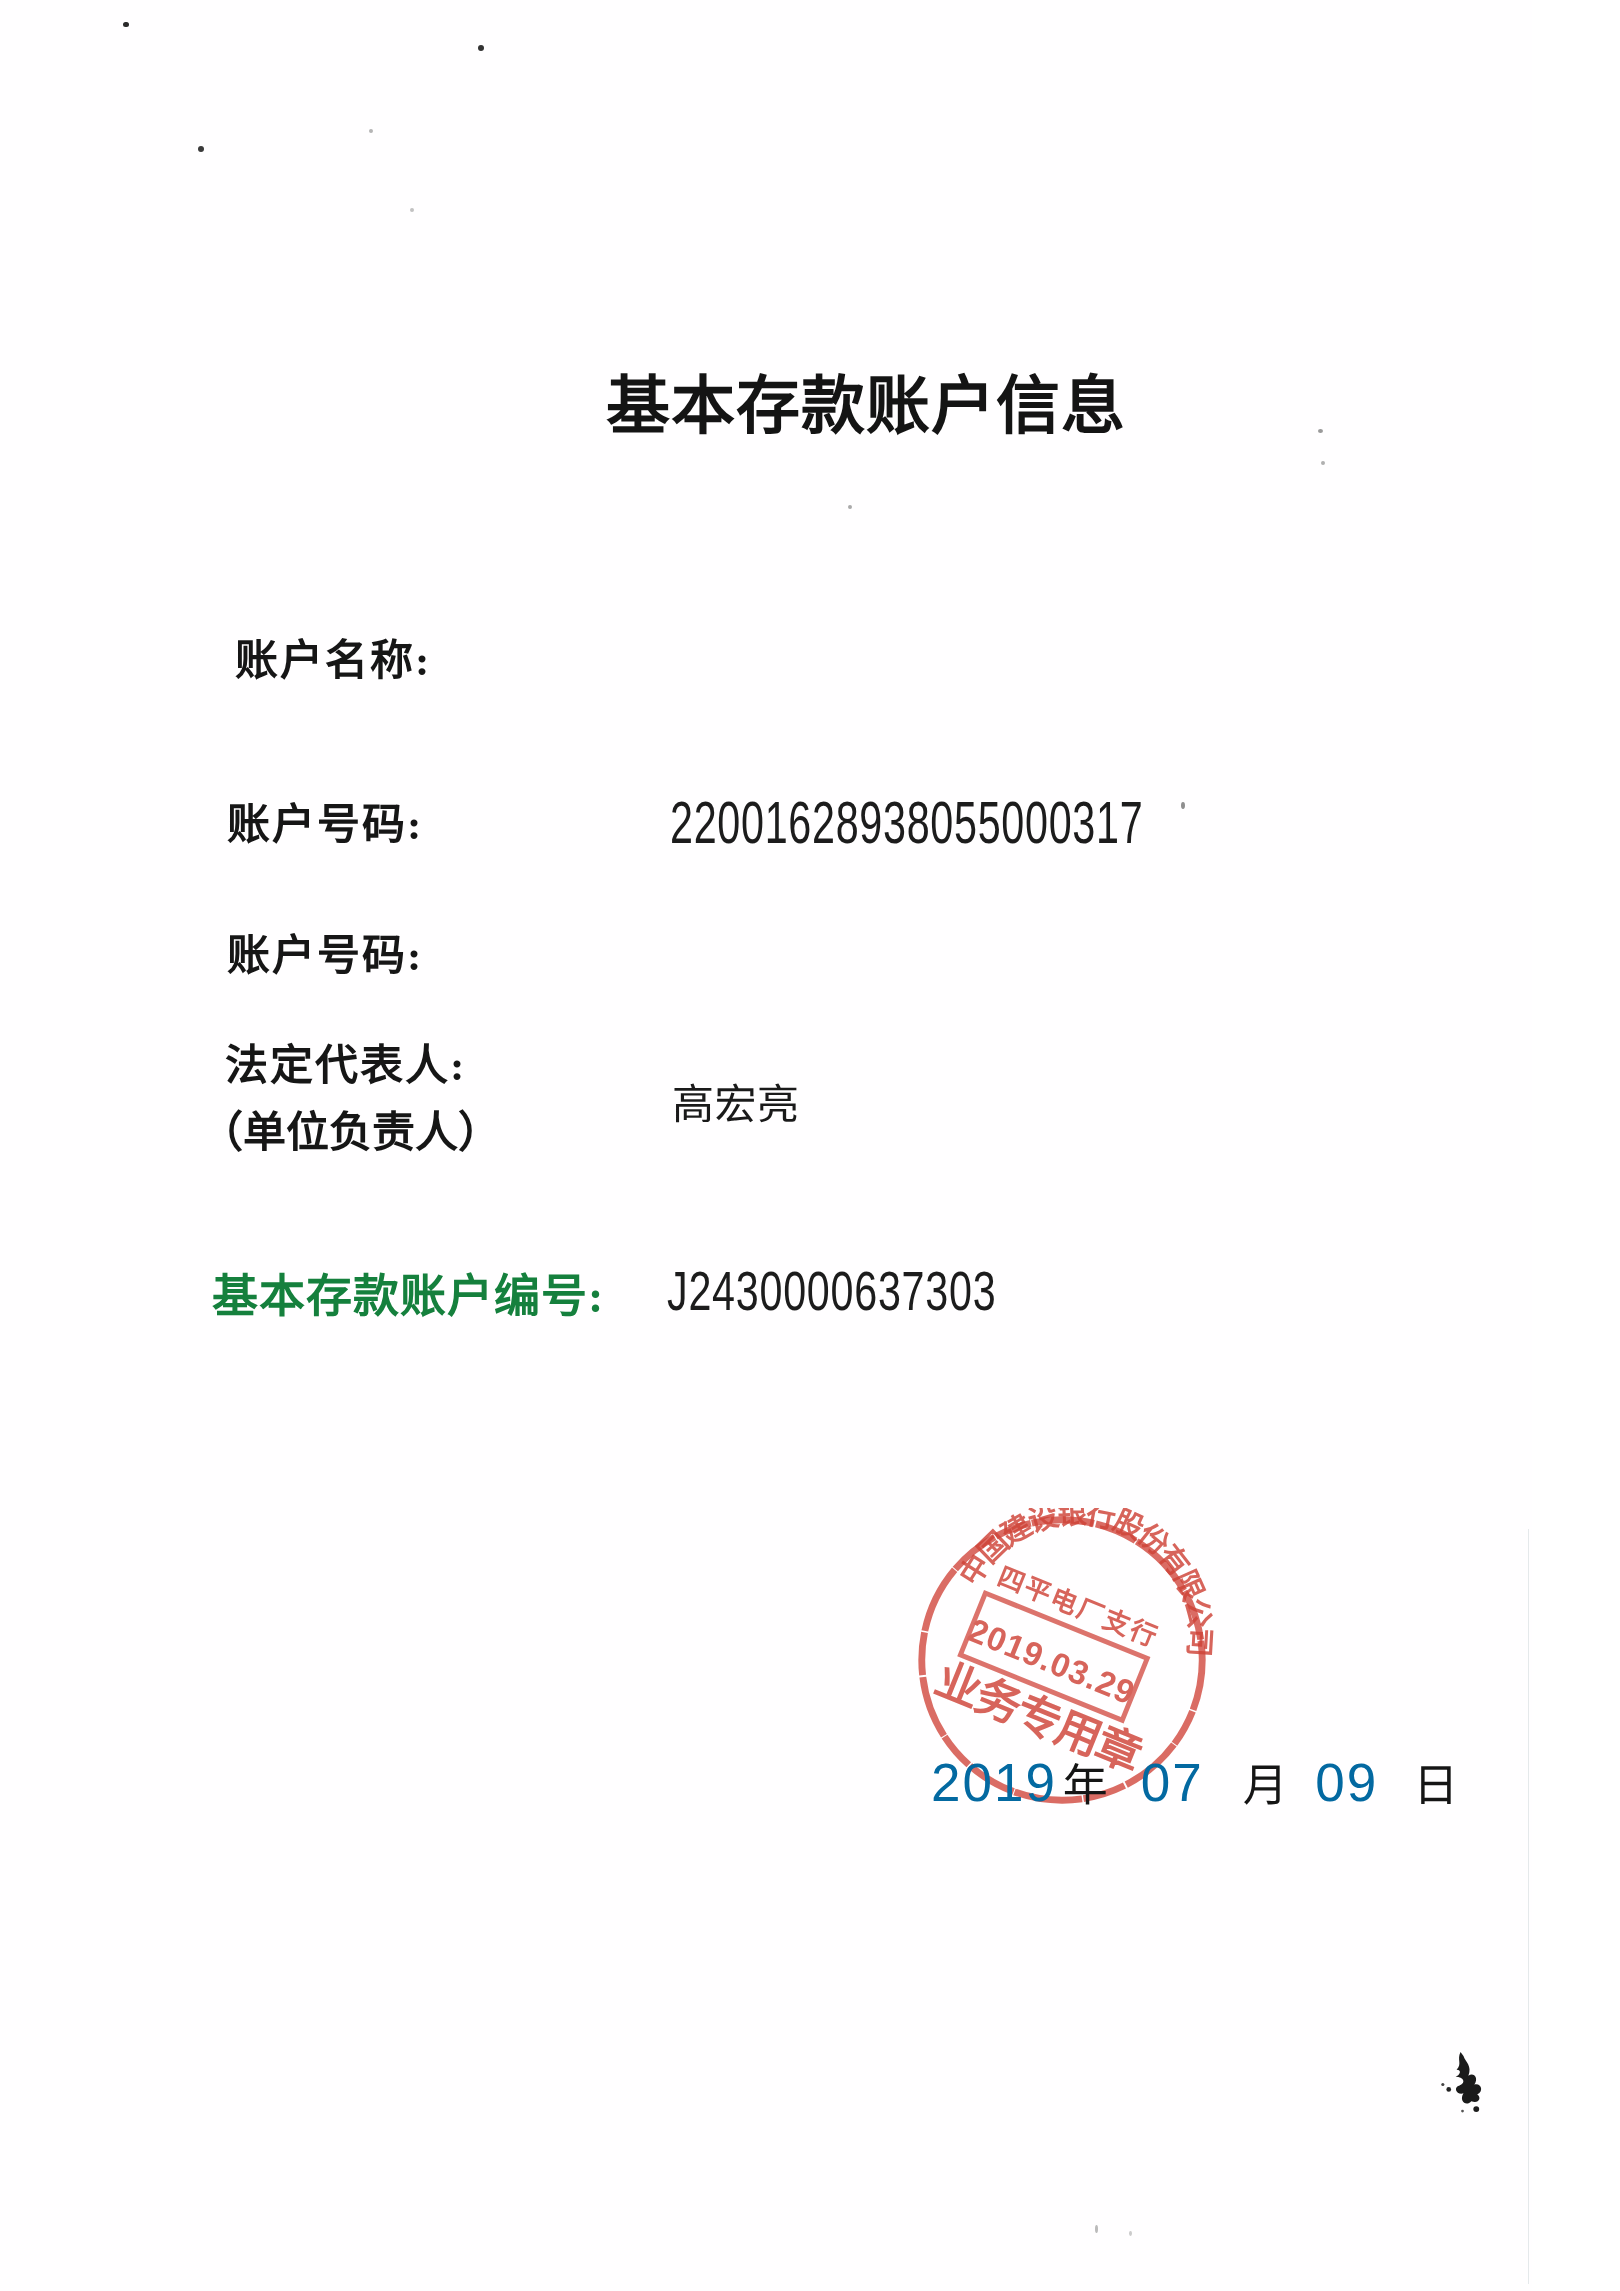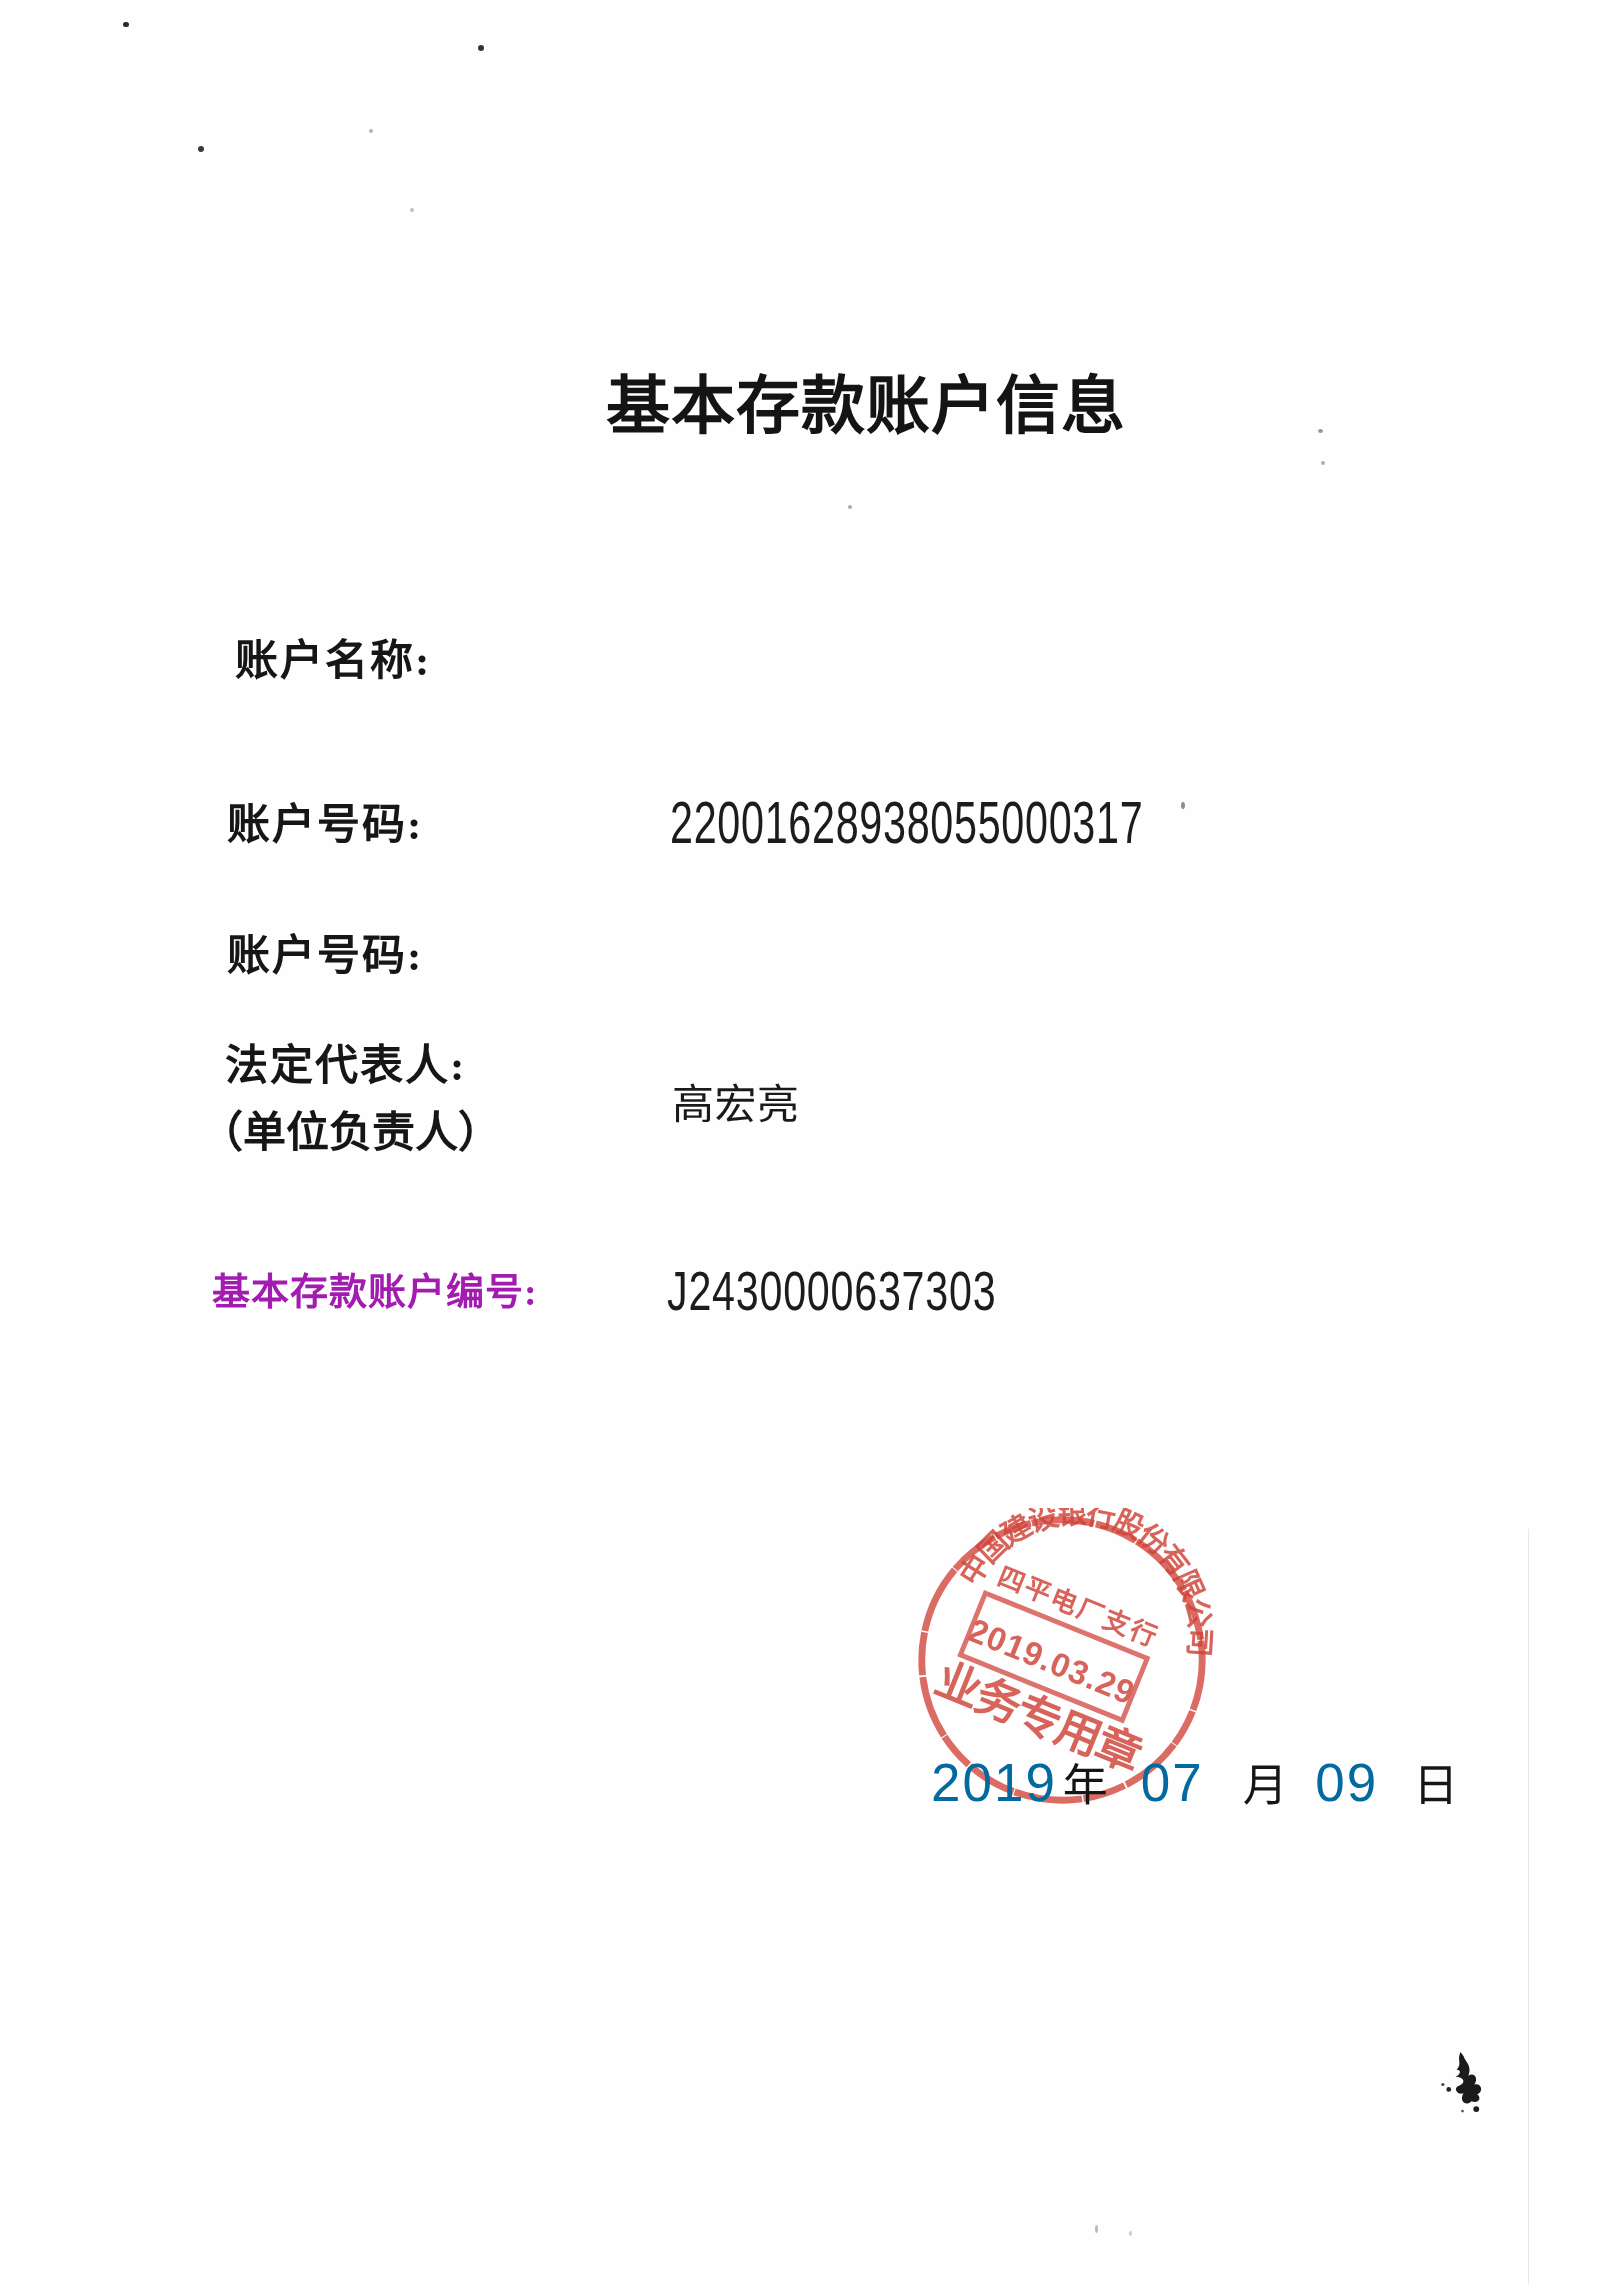--- a/index.html
+++ b/index.html
@@ -5,21 +5,21 @@
   html,body{margin:0;padding:0;background:#ffffff;}
   .page{
     position:relative;width:1532px;height:2292px;background:#fffeff;
     overflow:hidden;font-family:"Liberation Serif","DejaVu Serif",serif;color:#181818;
   }
   .abs{position:absolute;line-height:1.15;white-space:nowrap;}
   .title{
     font-size:64px;font-weight:bold;letter-spacing:1px;color:#141414;
   }
   .lbl{font-size:43px;font-weight:600;letter-spacing:2px;color:#161616;}
-  .lbl-sm{font-size:38px;font-weight:600;letter-spacing:1px;color:#a21caf;}
+  .lbl-sm{font-size:46px;font-weight:600;letter-spacing:1px;color:#15803d;}
   .val{font-size:42px;font-weight:500;letter-spacing:0.5px;color:#1a1a1a;}
   .num{
     font-family:"Liberation Sans","DejaVu Sans",sans-serif;
     font-size:59px;font-weight:500;letter-spacing:1px;color:#1c1c1c;
     display:inline-block;transform:scaleX(0.70);transform-origin:left center;
   }
   .num-j{
     font-family:"Liberation Sans","DejaVu Sans",sans-serif;
     font-size:55px;font-weight:500;letter-spacing:1px;color:#1c1c1c;
     display:inline-block;transform:scaleX(0.75);transform-origin:left center;

